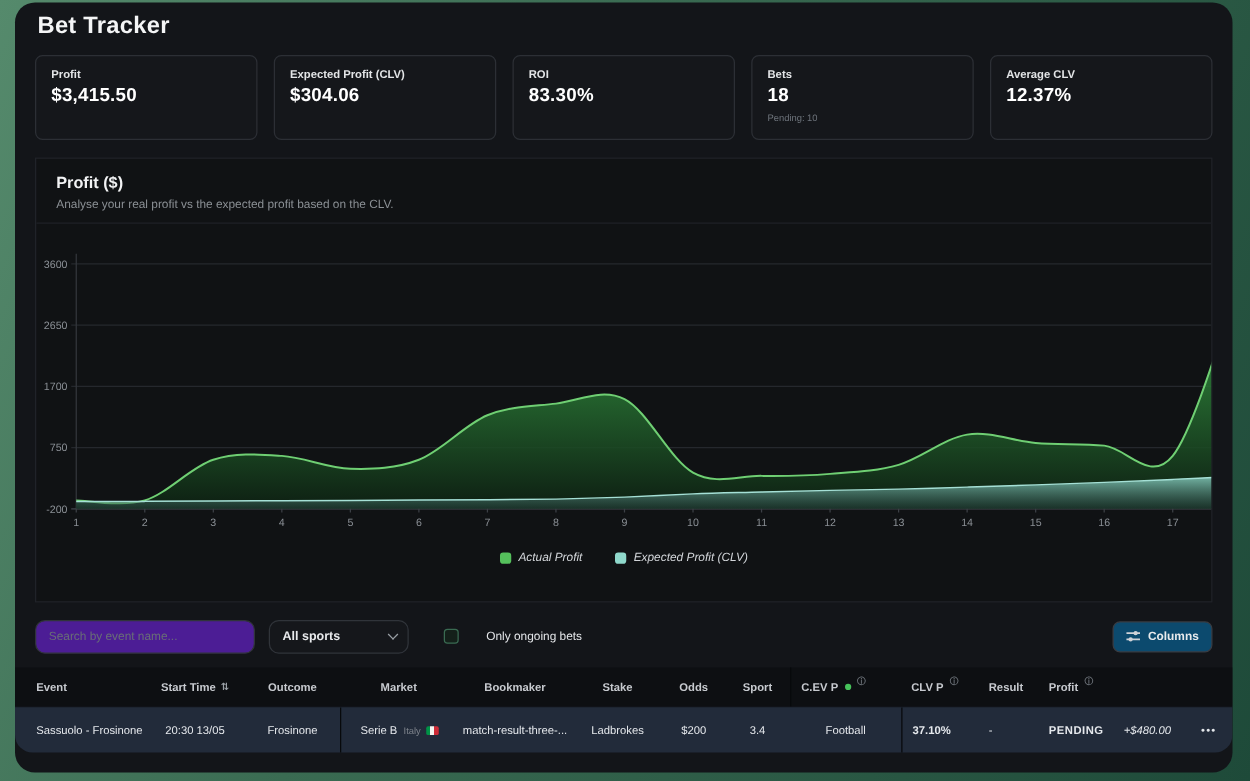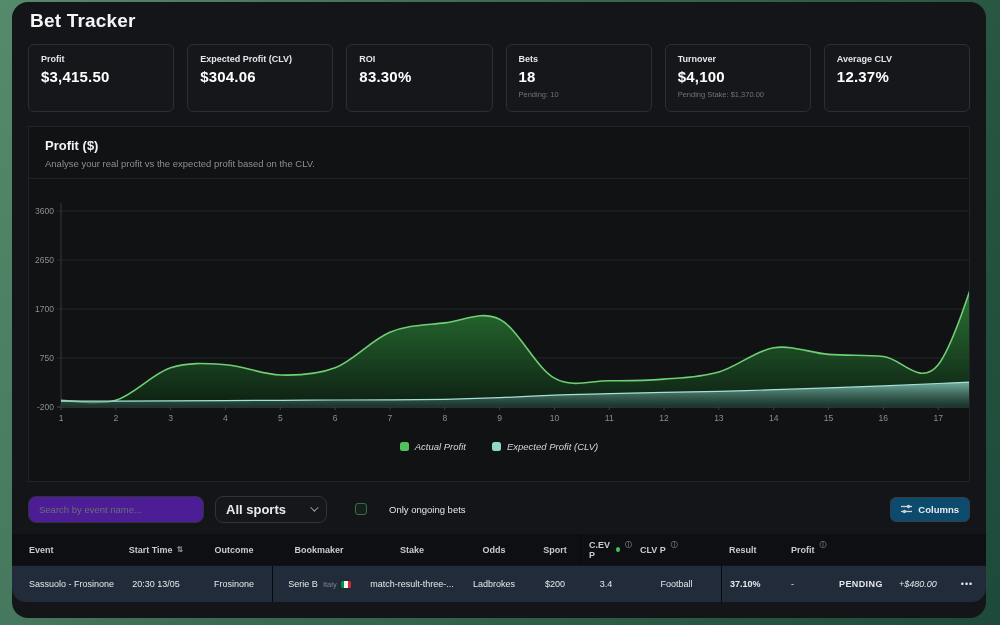--- a/index.html
+++ b/index.html
@@ -49,21 +49,21 @@
     width:176px; height:27px; background:#4c1d95; border:1px solid #30343a; border-radius:8px;
     color:#e8eaec; font-size:9.5px; padding:0 10px; outline:none;
     font-family:"Liberation Sans","DejaVu Sans",sans-serif;
   }
   .search-box::placeholder { color:#696f76; }
   .select-box {
     margin-left:11px; width:112px; height:27px; background:#15171b; border:1px solid #30343a;
     border-radius:8px; display:flex; align-items:center; justify-content:space-between;
     padding:0 10px; cursor:pointer;
   }
-  .select-label { color:#e8eaec; font-size:13px; font-weight:600;text-align:right; }
+  .select-label { color:#e8eaec; font-size:10px; font-weight:600;text-align:right; }
   .chev { width:6px; height:6px; border-right:1.4px solid #9aa0a6; border-bottom:1.4px solid #9aa0a6;
     transform:rotate(45deg) translateY(-2px); }
   .check-wrap { margin-left:28px; display:flex; align-items:center; gap:22px; }
   .checkbox { width:12px; height:12px; border:1px solid #3a6b52; background:#14201a; border-radius:3px; cursor:pointer; }
   .check-label { color:#e4e6e9; font-size:9.5px; }
   .spacer { flex:1; }
   .columns-btn {
     height:25px; padding:0 10px; background:#0c4a6e; border:1px solid #383c43; border-radius:6px;
     display:flex; align-items:center; gap:6px; cursor:pointer;
   }
@@ -112,25 +112,20 @@
     </div>
     <div class="stat-card">
       <div class="stat-label">ROI</div>
       <div class="stat-value">83.30%</div>
       <div class="stat-sub"></div>
     </div>
     <div class="stat-card">
       <div class="stat-label">Bets</div>
       <div class="stat-value">18</div>
       <div class="stat-sub">Pending: 10</div>
-    </div>
-    <div class="stat-card">
-      <div class="stat-label">Turnover</div>
-      <div class="stat-value">$4,100</div>
-      <div class="stat-sub">Pending Stake: $1,370.00</div>
     </div>
     <div class="stat-card">
       <div class="stat-label">Average CLV</div>
       <div class="stat-value">12.37%</div>
       <div class="stat-sub"></div>
     </div>
   </div>
 
   <div class="chart-panel">
     <div class="chart-head">
@@ -239,20 +234,21 @@
   </div>
 
   <div class="table">
     <div class="tgrid thead">
       <div class="cell c-first">Event</div>
       <div class="cell c-center">
         <span>Start Time</span>
         <span class="sort-icon">⇅</span>
       </div>
       <div class="cell c-center">Outcome</div>
+      <div class="cell c-center">Market</div>
       <div class="cell c-center">Bookmaker</div>
       <div class="cell c-center">Stake</div>
       <div class="cell c-center">Odds</div>
       <div class="cell c-center">Sport</div>
       <div class="cell c-left c-div">
         <span>C.EV P</span>
         <span class="green-dot"></span>
         <span class="info-icon">ⓘ</span>
       </div>
       <div class="cell c-left">

